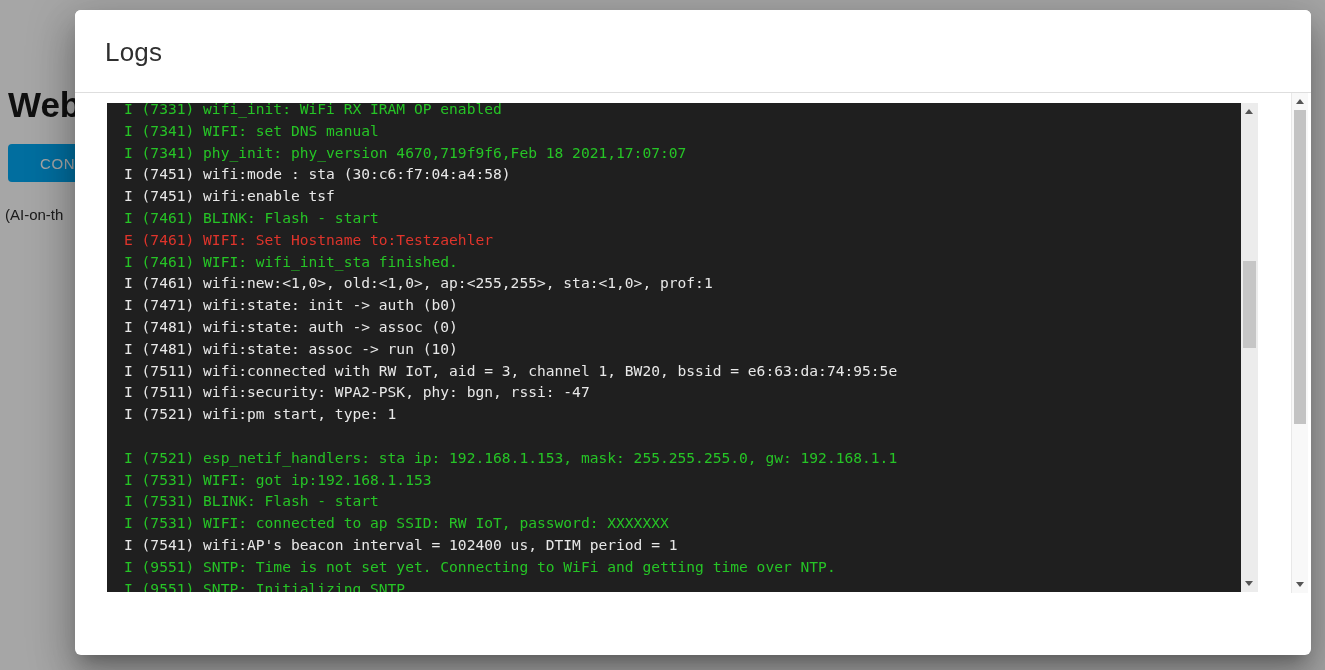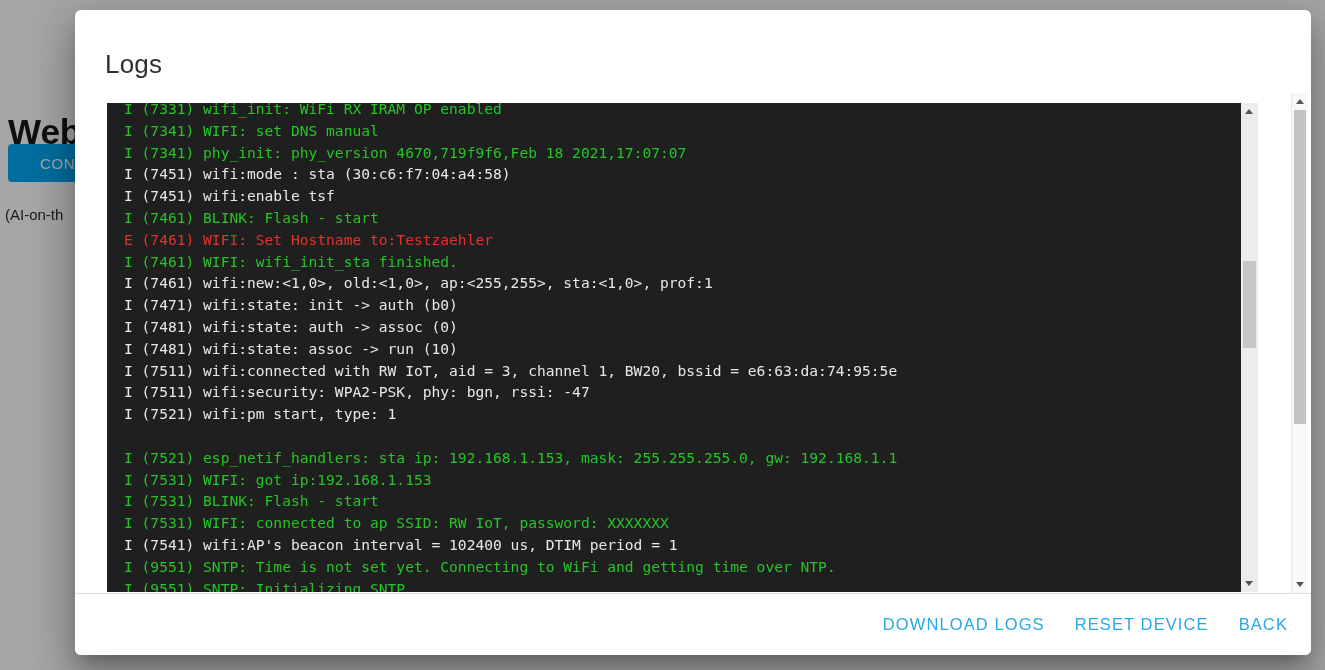--- a/index.html
+++ b/index.html
@@ -5,38 +5,38 @@
   * { margin: 0; padding: 0; box-sizing: border-box; }
   html, body { width: 1325px; height: 670px; overflow: hidden; background: #fff;
                font-family: "Liberation Sans", sans-serif; }
   .stage { position: absolute; inset: 0; width: 1325px; height: 670px; }
 
   
   .page-behind { position: absolute; inset: 0; background: #ffffff; }
   .bg-h1 { position: absolute; left: 8px; top: 12px; font-size: 48px; font-weight: bold;
            color: #141414; letter-spacing: -0.5px; white-space: nowrap; }
   .bg-h2 { position: absolute; left: 8px; top: 85px; font-size: 35px; font-weight: bold;
-           color: #1a1a1a; white-space: nowrap; margin-top: 27px; }
+           color: #1a1a1a; white-space: nowrap; }
   .bg-connect { position: absolute; left: 8px; top: 144px; width: 160px; height: 38px;
                 background: var(--btn-color, #03a9f4); border: none; border-radius: 4px;
                 color: #fff; font-size: 15px; letter-spacing: 0.6px; text-align: left;
                 padding-left: 32px; font-family: "Liberation Sans", sans-serif; }
   .bg-subtext { position: absolute; left: 5px; top: 206px; font-size: 15px; color: #2b2b2b;
                 white-space: nowrap; }
 
   
   .scrim { position: absolute; inset: 0; background: rgba(0,0,0,0.35); z-index: 5; }
 
   
   .dialog { position: absolute; left: 75px; top: 10px; width: 1236px; height: 645px;
             background: #fff; border-radius: 6px; z-index: 10;
             box-shadow: 0 11px 15px -7px rgba(0,0,0,.25), 0 24px 38px 3px rgba(0,0,0,.18),
                         0 9px 46px 8px rgba(0,0,0,.15); }
   .dlg-header { position: absolute; left: 0; top: 0; right: 0; height: 83px;
-                border-bottom: 1px solid #dedede; border-radius: 6px 6px 0 0; background: #fff; margin-top: 12px; }
+                border-bottom: 1px solid #dedede; border-radius: 6px 6px 0 0; background: #fff; }
   .dlg-title { position: absolute; left: 30px; top: 27px; font-size: 26px; font-weight: 400;
                color: #2f2f2f; letter-spacing: 0.2px; }
 
   .dlg-content { position: absolute; left: 0; top: 83px; right: 0; height: 500px; background: #fff; }
 
   
   .console { position: absolute; left: 32px; top: 10px; width: 1151px; height: 489px;
              background: var(--console-bg, #1f1f1f); }
   .console-text { position: absolute; left: 0; top: 0; right: 17px; bottom: 0; overflow: hidden; }
   .log-pre { margin: -5px 0 0 0; padding: 0 0 0 17px;
@@ -107,20 +107,15 @@
       </div>
 
       <div class="sb sb-outer">
         <div class="sb-arrow up"></div>
         <div class="sb-thumb"></div>
         <div class="sb-arrow down"></div>
       </div>
 
     </div>
 
-    <div class="dlg-footer">
-      <button class="action-btn">DOWNLOAD LOGS</button>
-      <button class="action-btn">RESET DEVICE</button>
-      <button class="action-btn">BACK</button>
-    </div>
 
   </div>
 </div>
 
 </body></html>

